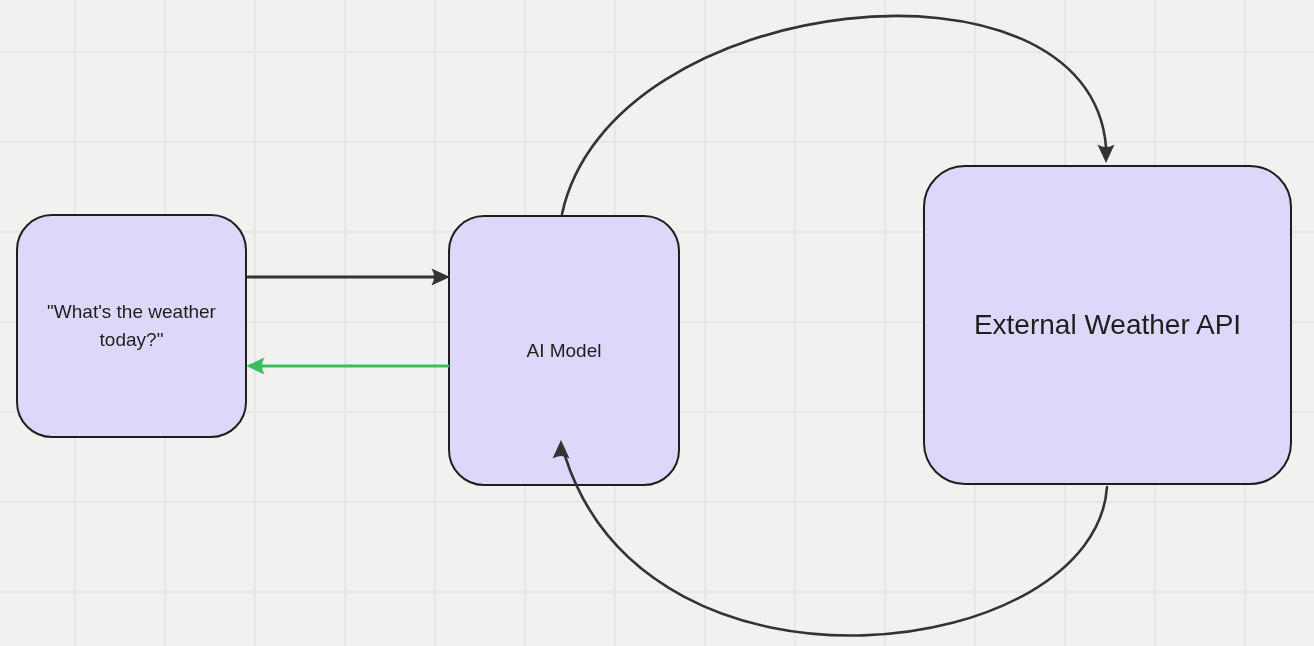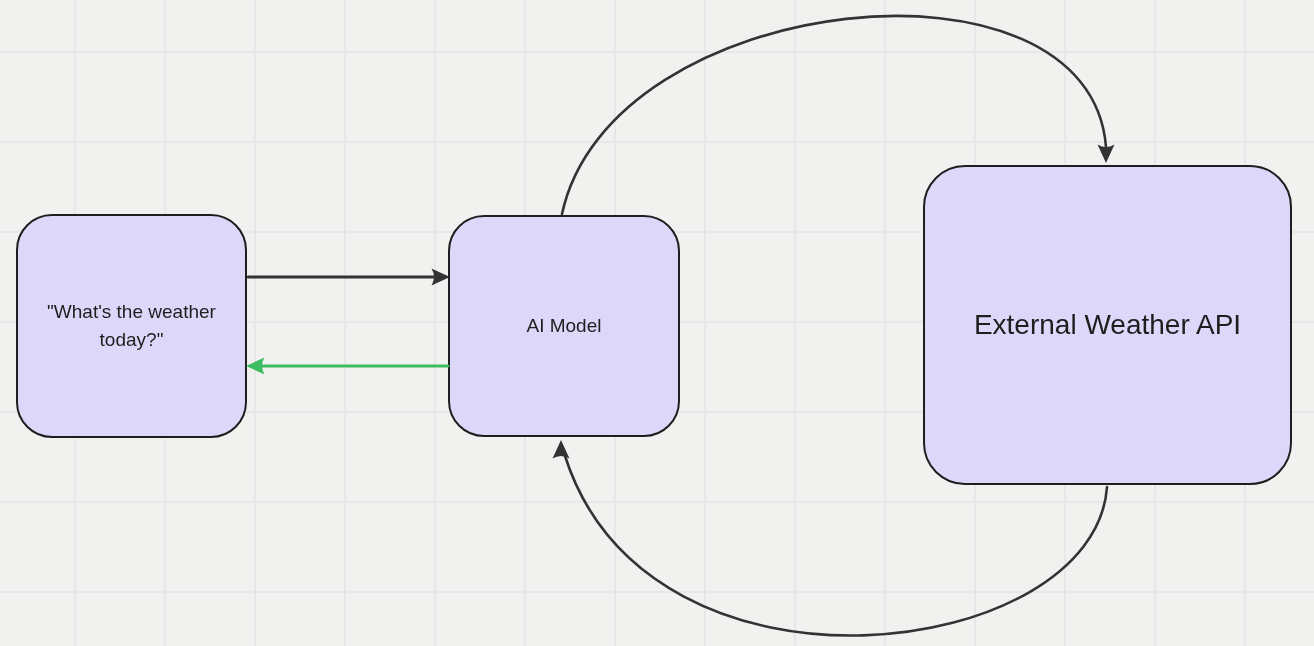--- a/index.html
+++ b/index.html
@@ -39,21 +39,21 @@
   .node-user-query {
     left: 16px; top: 214px;
     width: 231px; height: 224px;
     border-radius: 36px;
     font-size: 19px;
     line-height: 1.45;
     padding: 0 18px;
   }
   .node-ai-model {
     left: 448px; top: 215px;
-    width: 232px; height: 222px;
+    width: 232px; height: 271px;
     border-radius: 36px;
     font-size: 19px;
     padding: 0 14px;
   }
   .node-external-api {
     left: 923px; top: 165px;
     width: 369px; height: 320px;
     border-radius: 42px;
     font-size: 28px;
     padding: 0 20px;

